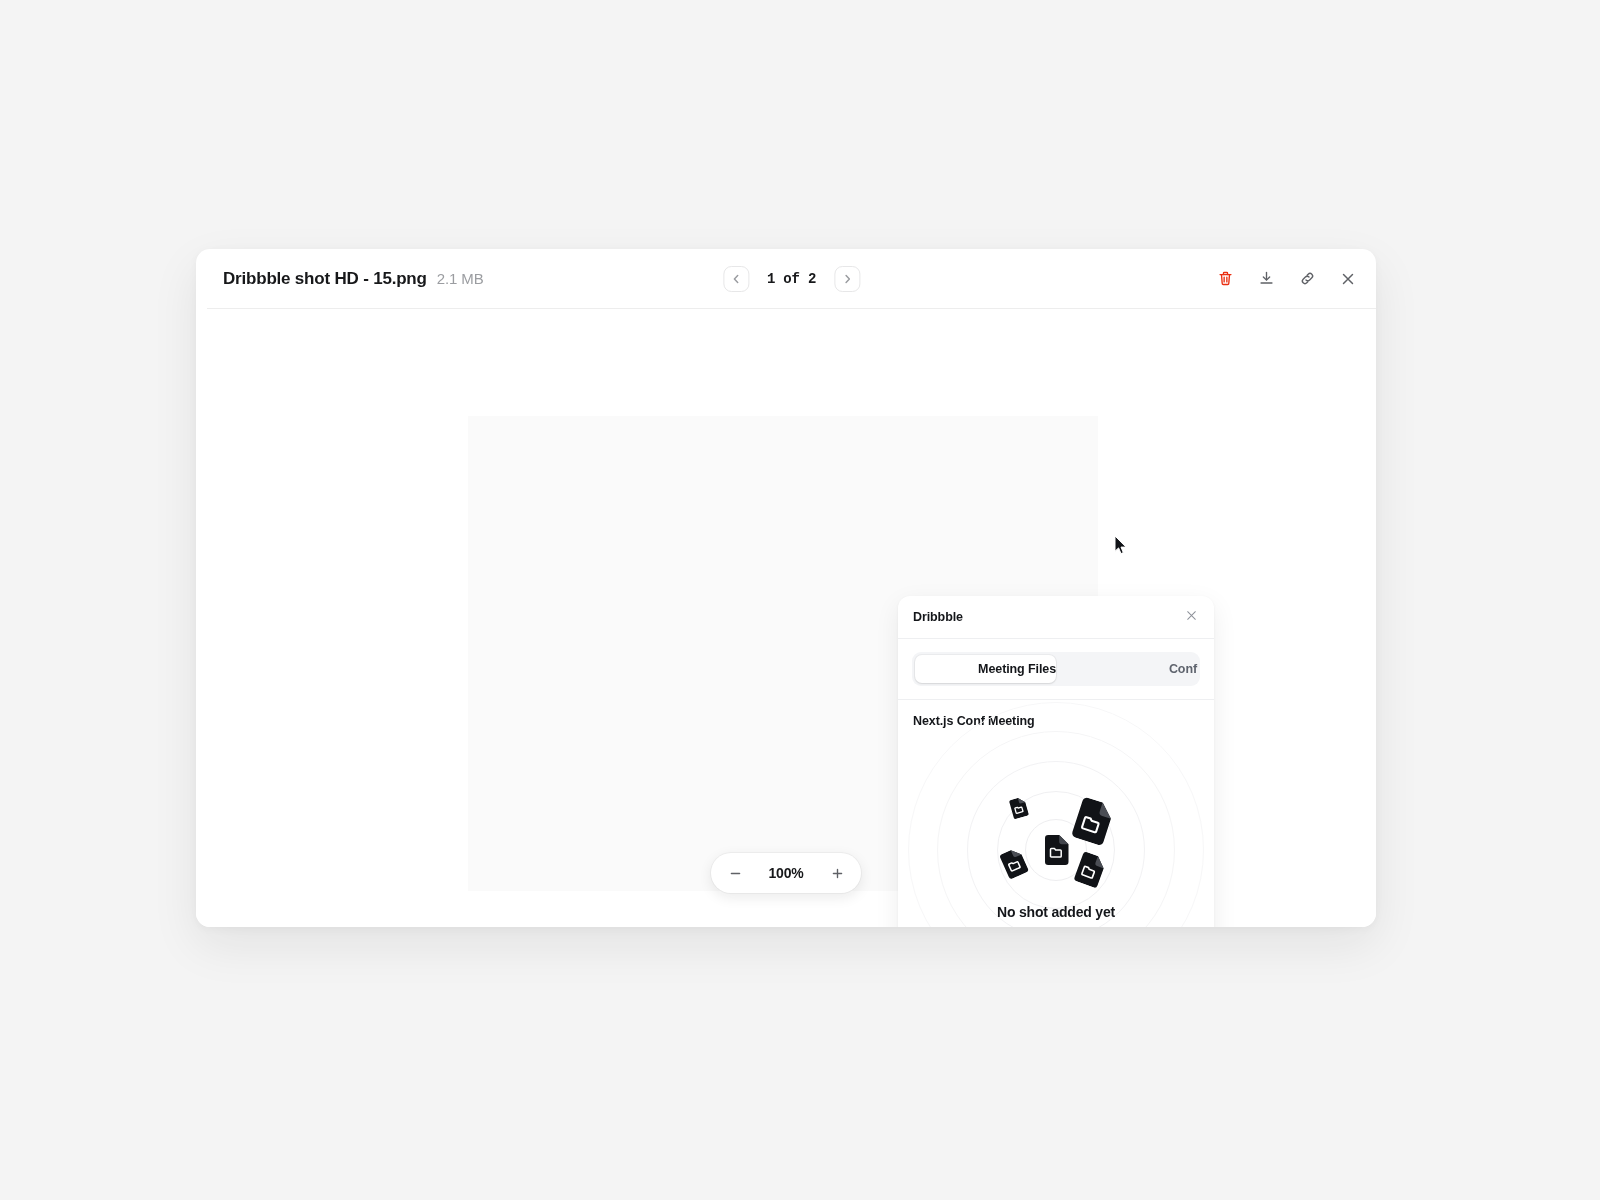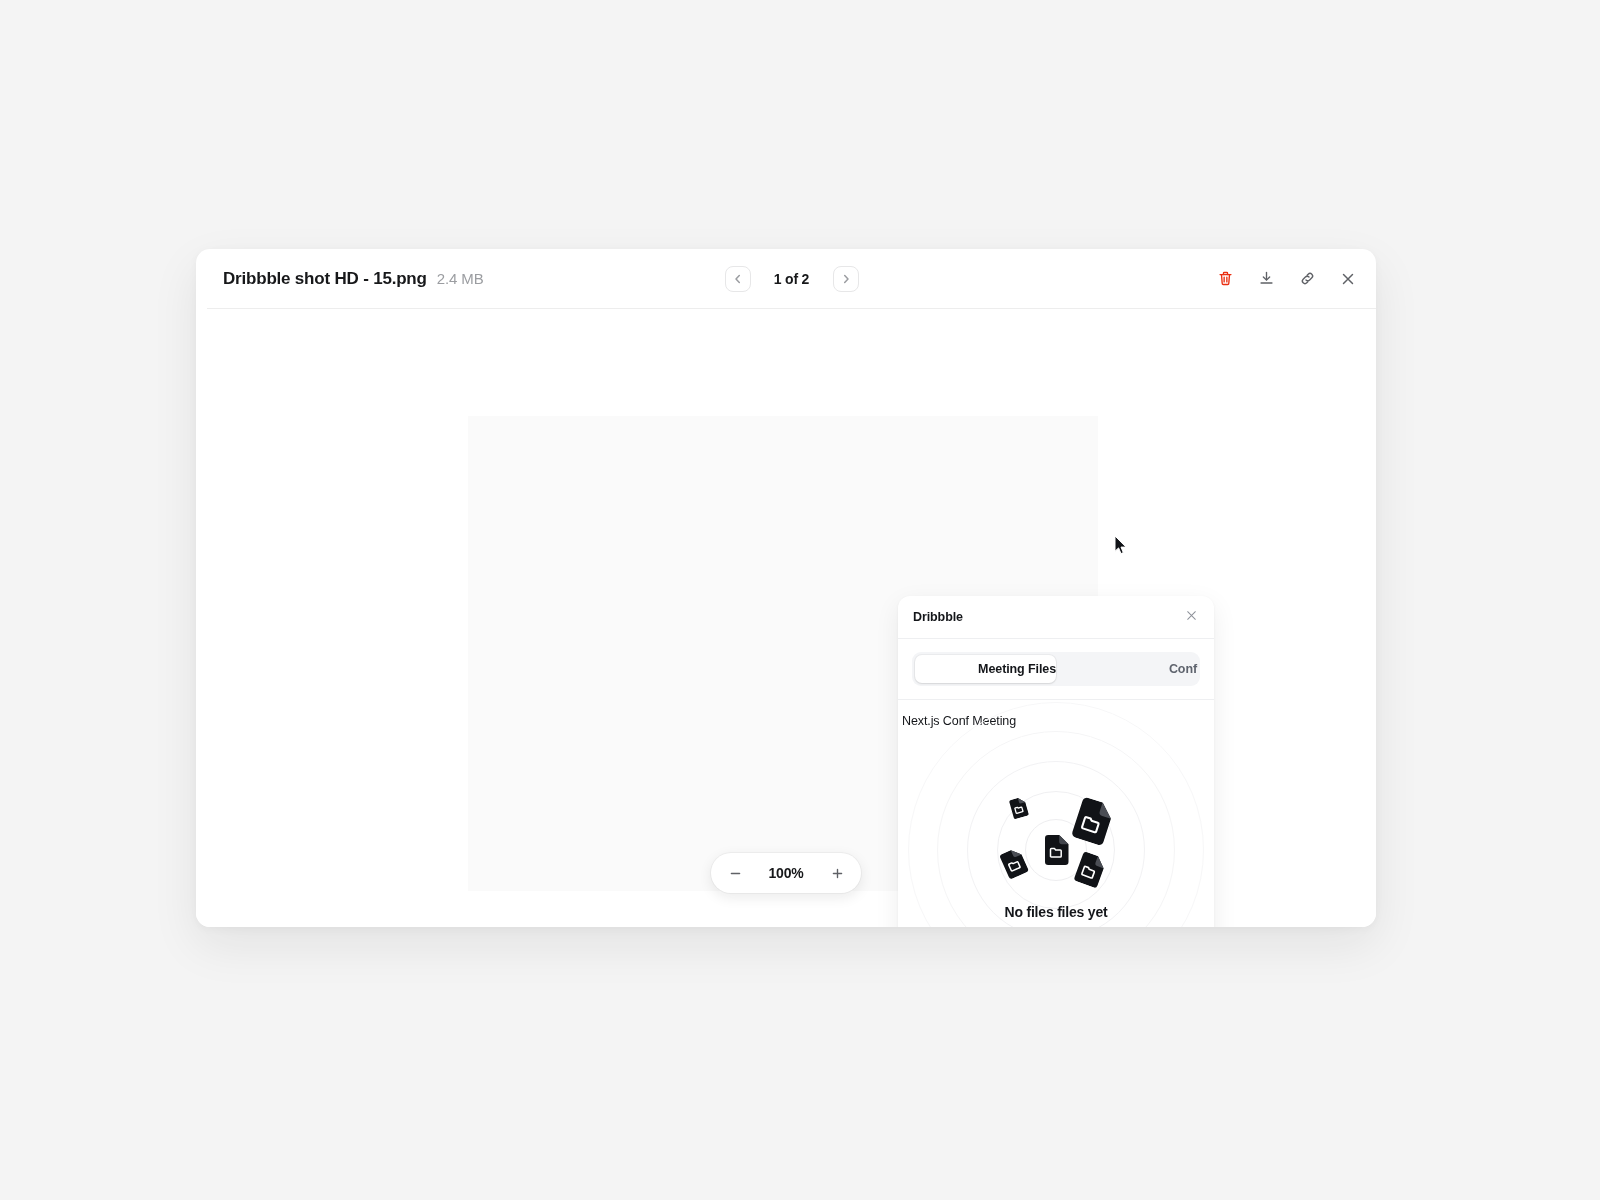--- a/index.html
+++ b/index.html
@@ -56,20 +56,21 @@
   }
 
   .pager {
     position: absolute;
     left: 50%;
     top: 50%;
     transform: translate(-50%, -50%);
     display: flex;
     align-items: center;
     gap: 18px;
+    font-family: Liberation Mono, monospace;
   }
   .pager-btn {
     width: 26px;
     height: 26px;
     border-radius: 8px;
     border: 1px solid #e7e7e8;
     background: #fff;
     display: flex;
     align-items: center;
     justify-content: center;
@@ -181,23 +182,23 @@
     box-shadow: 0 1px 2px rgba(16,18,24,0.10), 0 0 0 1px rgba(16,18,24,0.04);
   }
 
   .docs-divider {
     margin-top: 13px;
     height: 1px;
     background: #eeeff1;
   }
 
   .section-title {
-    margin: 14px 0 0 4px;
+    margin: 14px 0 0 15px;
     font-size: 12.5px;
-    font-weight: 400;
+    font-weight: 700;
     color: #14161a;
     letter-spacing: -0.1px;
   }
 
   
   .empty-state {
     position: relative;
     margin-top: 4px;
     height: 270px;
   }
@@ -293,21 +294,21 @@
 </style>
 </head>
 <body>
 
 <div class="viewer">
 
   <div class="viewer-topbar">
 
     <div class="file-meta">
       <span class="file-name">Dribbble shot HD - 15.png</span>
-      <span class="file-size">2.4 MB</span>
+      <span class="file-size">2.1 MB</span>
     </div>
 
     <div class="pager">
       <div class="pager-btn">
         <span>
           <svg width="12" height="12" viewBox="0 0 12 12" fill="none" stroke="currentColor" stroke-width="1.5" stroke-linecap="round" stroke-linejoin="round">
             <polyline points="7.3,2.6 4,6 7.3,9.4"></polyline>
           </svg>
         </span>
       </div>
@@ -437,21 +438,21 @@
           </div>
 
           <div class="doc-ico i-right">
             <svg width="27" height="31" viewBox="0 0 26 30" fill="none">
               <path d="M2 3.2A3.2 3.2 0 0 1 5.2 0h11l9.3 9.3v17.5A3.2 3.2 0 0 1 22.3 30H5.2A3.2 3.2 0 0 1 2 26.8V3.2Z" fill="#111317"></path>
               <path d="M16.2 0 25.5 9.3h-6.6a2.7 2.7 0 0 1-2.7-2.7V0Z" fill="#4b4e55"></path>
               <path d="M8.4 13.6h3.1l1.1 1.3h4.7c.5 0 .9.4.9.9v5.4c0 .5-.4.9-.9.9H8.4a.9.9 0 0 1-.9-.9v-6.7c0-.5.4-.9.9-.9Z" fill="none" stroke="#ffffff" stroke-width="1.6" stroke-linejoin="round"></path>
             </svg>
           </div>
 
-          <div class="empty-title">No files files yet</div>
+          <div class="empty-title">No shot added yet</div>
 
         </div>
       </div>
 
     </div>
 
     <div class="zoom-ctl">
       <div class="zoom-btn">
         <svg width="13" height="13" viewBox="0 0 14 14" fill="none" stroke="currentColor" stroke-width="1.5" stroke-linecap="round">
           <path d="M2.6 7h8.8"></path>

